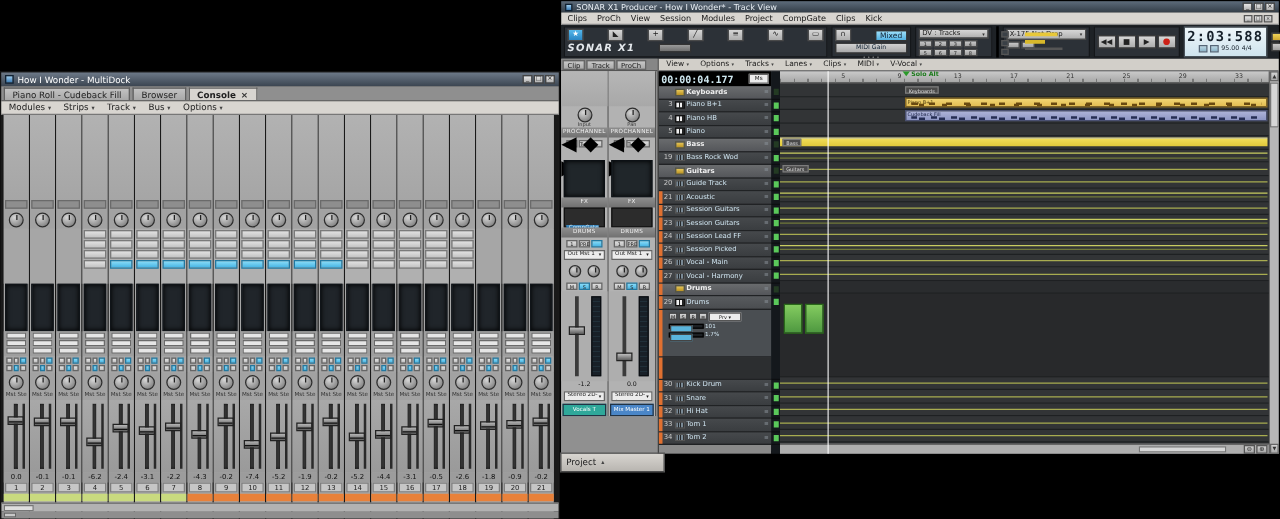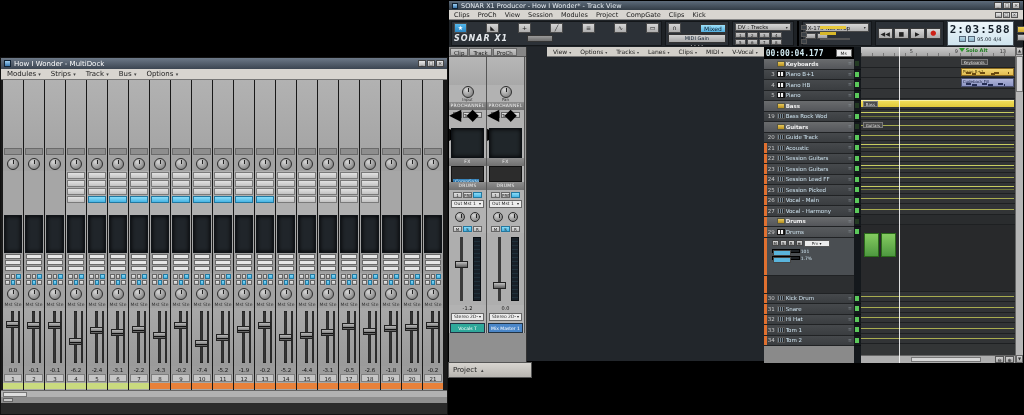--- a/index.html
+++ b/index.html
@@ -119,21 +119,21 @@
   .knob.small{width:10px;height:10px;}
   .i-fader{height:72px;position:relative;background:#aeaeae;}
   .i-fader .slot{position:absolute;left:11px;top:4px;bottom:4px;width:3px;background:#3a3a3a;}
   .i-fader .fh{position:absolute;left:6px;width:13px;height:7px;background:linear-gradient(#c0c0c0,#5e5e5e);border:1px solid #222;}
   .i-fader .meter{position:absolute;right:5px;top:4px;bottom:4px;width:8px;background:#182028;border:1px solid #0a0e12;background-image:repeating-linear-gradient(#182028 0 3px,#20303a 3px 4px);}
   .i-val{height:7px;font-size:5px;text-align:center;color:#111;line-height:7px;}
   .i-tab{height:10px;font-size:4.5px;color:#fff;text-align:center;line-height:10px;overflow:hidden;border:1px solid #234;margin:1px 1px 0;}
   #insp-fill{flex:1;background:#909090;}
 
   
-  #trackview{flex:1;display:flex;flex-direction:row;min-width:0;padding-left:20px;}
+  #trackview{flex:1;display:flex;flex-direction:column;min-width:0;}
   #tv-menus{height:10px;background:#d2cfc9;display:flex;gap:9px;align-items:center;padding:0 6px;border-bottom:1px solid #777;}
   #tv-menus span{font-size:6px;color:#1a1a1a;white-space:nowrap;}
   #tv-menus b{font-size:4px;color:#444;font-weight:normal;}
   #tv-content{flex:1;display:flex;min-height:0;}
   #tracklist{width:90px;background:#2f3133;display:flex;flex-direction:column;overflow:hidden;}
   #timebox{height:12px;background:#000;display:flex;align-items:center;padding:0 2px;gap:2px;}
   #timebox .tt{font-family:"DejaVu Sans Mono",monospace;font-size:8px;font-weight:bold;color:#cfe8f0;flex:1;}
   #timebox .tdd{width:16px;height:8px;background:#ececec;border:1px solid #666;font-size:4.5px;color:#222;line-height:7px;text-align:center;}
   .trackrow{height:10.5px;display:flex;align-items:center;border-bottom:1px solid #202224;background:linear-gradient(#46494c,#3a3d40);position:relative;padding-left:3px;}
   .trackrow.folder{background:linear-gradient(#6a6c6e,#54565a);}
@@ -210,20 +210,25 @@
   <div id="console-win">
     <div class="c-titlebar">
       <span class="ticon"></span>
       <span class="ttext">How I Wonder - MultiDock</span>
       <span class="winbtns">
         <span>_</span>
         <span>□</span>
         <span>×</span>
       </span>
     </div>
+    <div class="c-tabs" id="console-tabs">
+        <span class="c-tab">Piano Roll - Cudeback Fill</span>
+        <span class="c-tab">Browser</span>
+        <span class="c-tab active">Console<span class="x">×</span></span>
+      </div>
     <div class="c-menubar" id="console-menu">
         <span>Modules <b>▾</b></span>
         <span>Strips <b>▾</b></span>
         <span>Track <b>▾</b></span>
         <span>Bus <b>▾</b></span>
         <span>Options <b>▾</b></span>
       </div>
     <div id="console-body">
       <div id="strips" style="display:flex;">
           <div class="strip">

